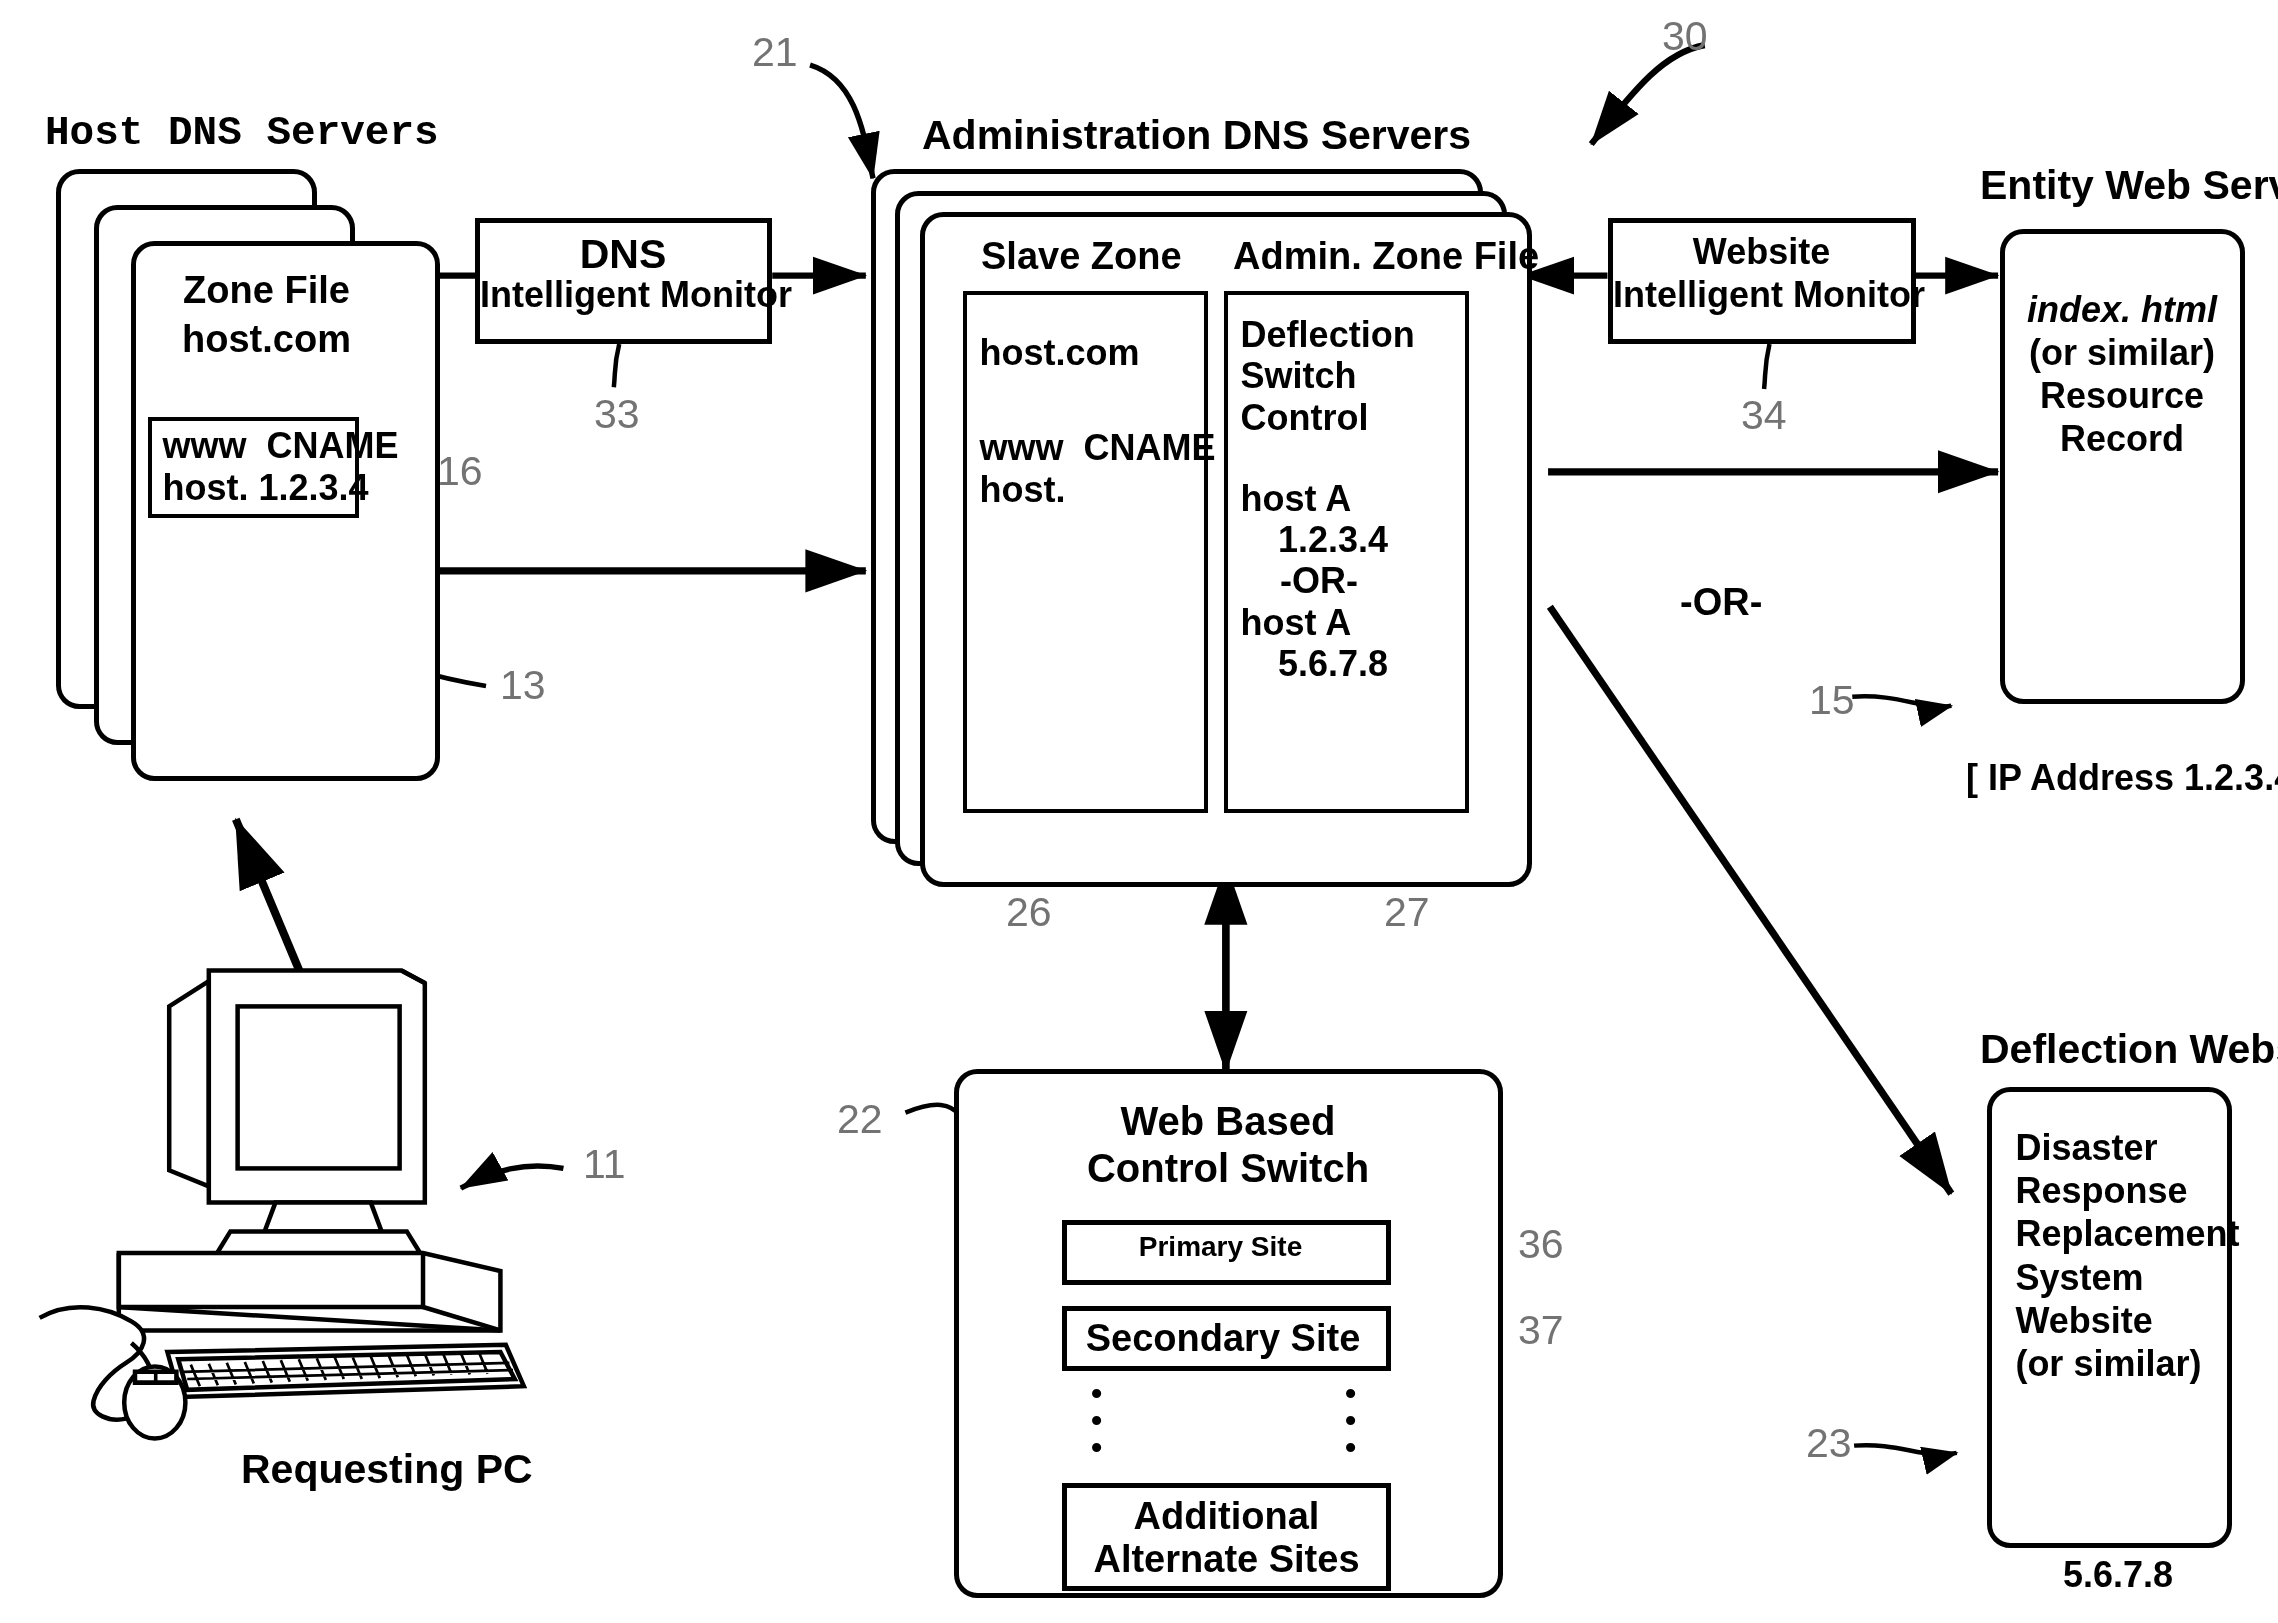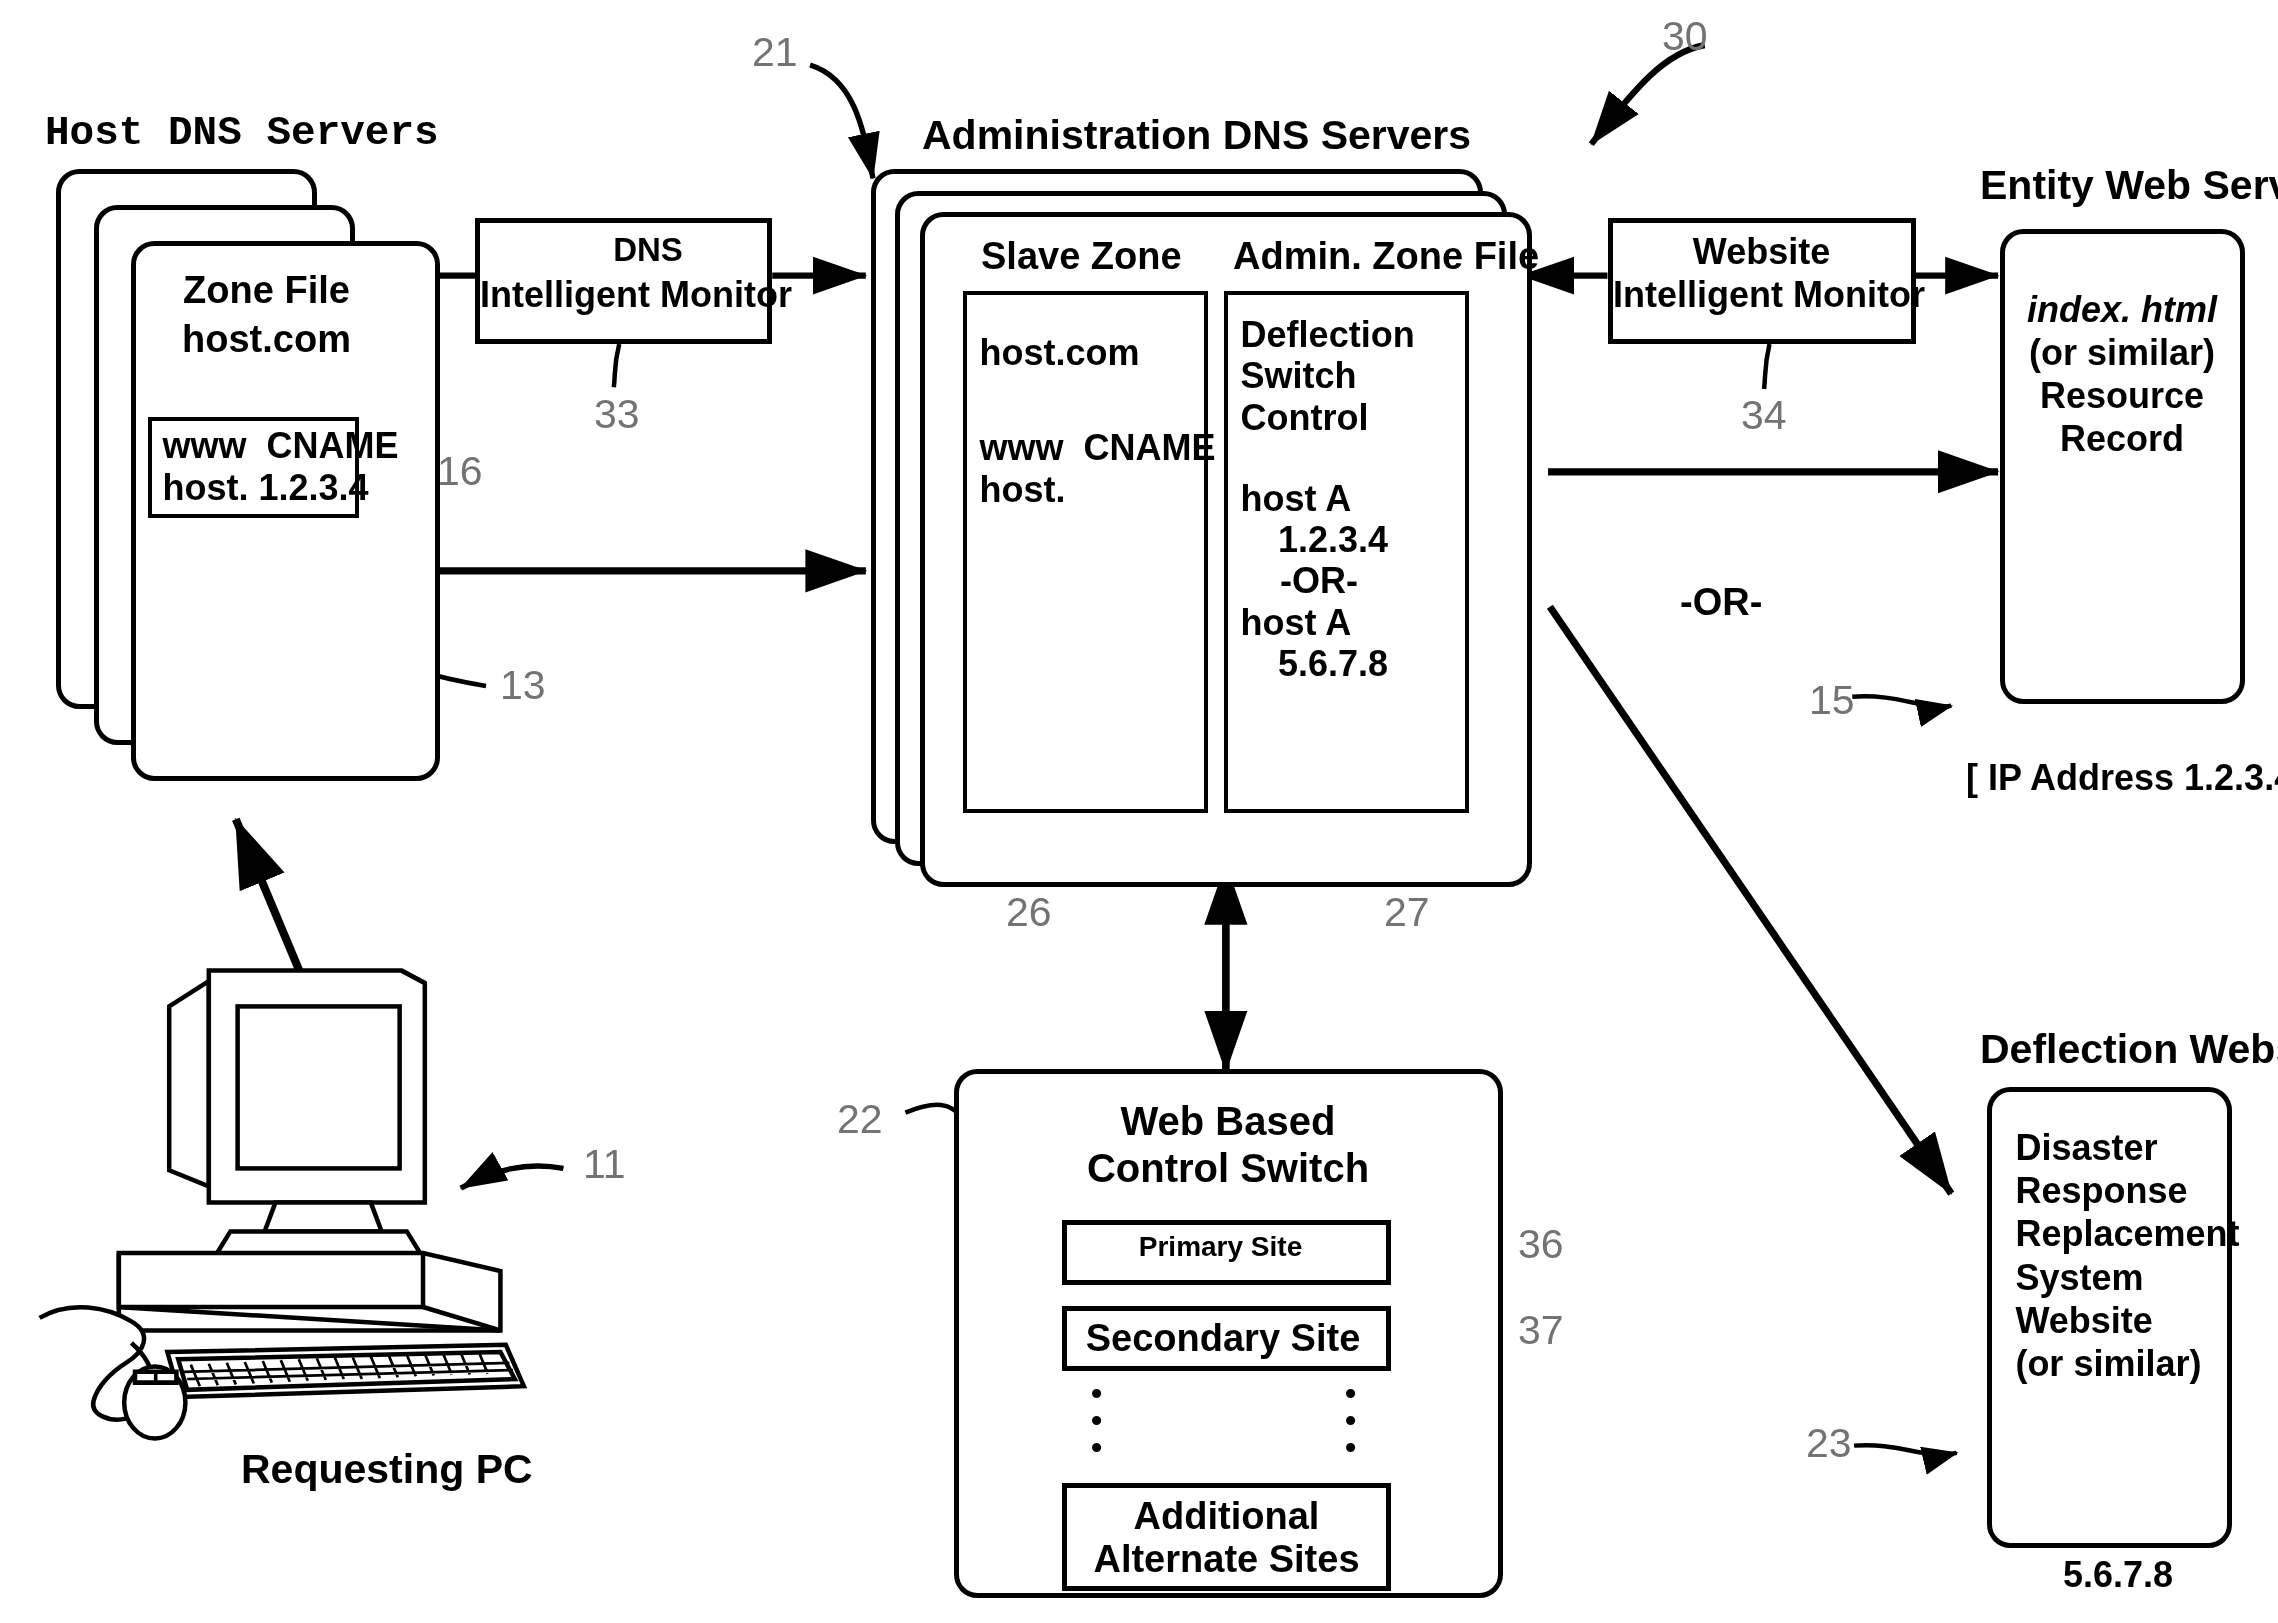--- a/index.html
+++ b/index.html
@@ -136,21 +136,21 @@
     <div class="sq-thin" style="left:11.7px;top:171px;width:211px;height:101px;">
       <div class="ctxt" style="left:10.8px;top:5.4px;font-size:36px;">www  CNAME</div>
       <div class="ctxt" style="left:10.8px;top:47px;font-size:36px;text-align:center;">host. 1.2.3.4</div>
     </div>
   </div>
 
   <div class="ref" style="left:437px;top:448px;">16</div>
   <div class="ref" style="left:500px;top:662px;">13</div>
 
   <div class="sq" style="left:475px;top:218px;width:297px;height:126px;">
-    <div class="ctxt center" style="left:0;top:9px;width:286px;font-size:33px;padding-left:25px;">DNS</div>
+    <div class="ctxt center" style="left:0;top:9px;width:286px;font-size:41px;">DNS</div>
     <div class="ctxt center" style="left:0;top:52px;width:286px;font-size:36px;">Intelligent Monitor</div>
   </div>
   <div class="ref" style="left:594px;top:391px;">33</div>
 
   <div class="ref" style="left:752px;top:29px;">21</div>
 
   <div class="lbl grp-title" style="left:922px;top:112px;">Administration DNS Servers</div>
 
   <div class="card" style="left:871px;top:169px;width:612px;height:675px;z-index:1;"></div>
   <div class="card" style="left:895px;top:191px;width:612px;height:675px;z-index:2;"></div>

